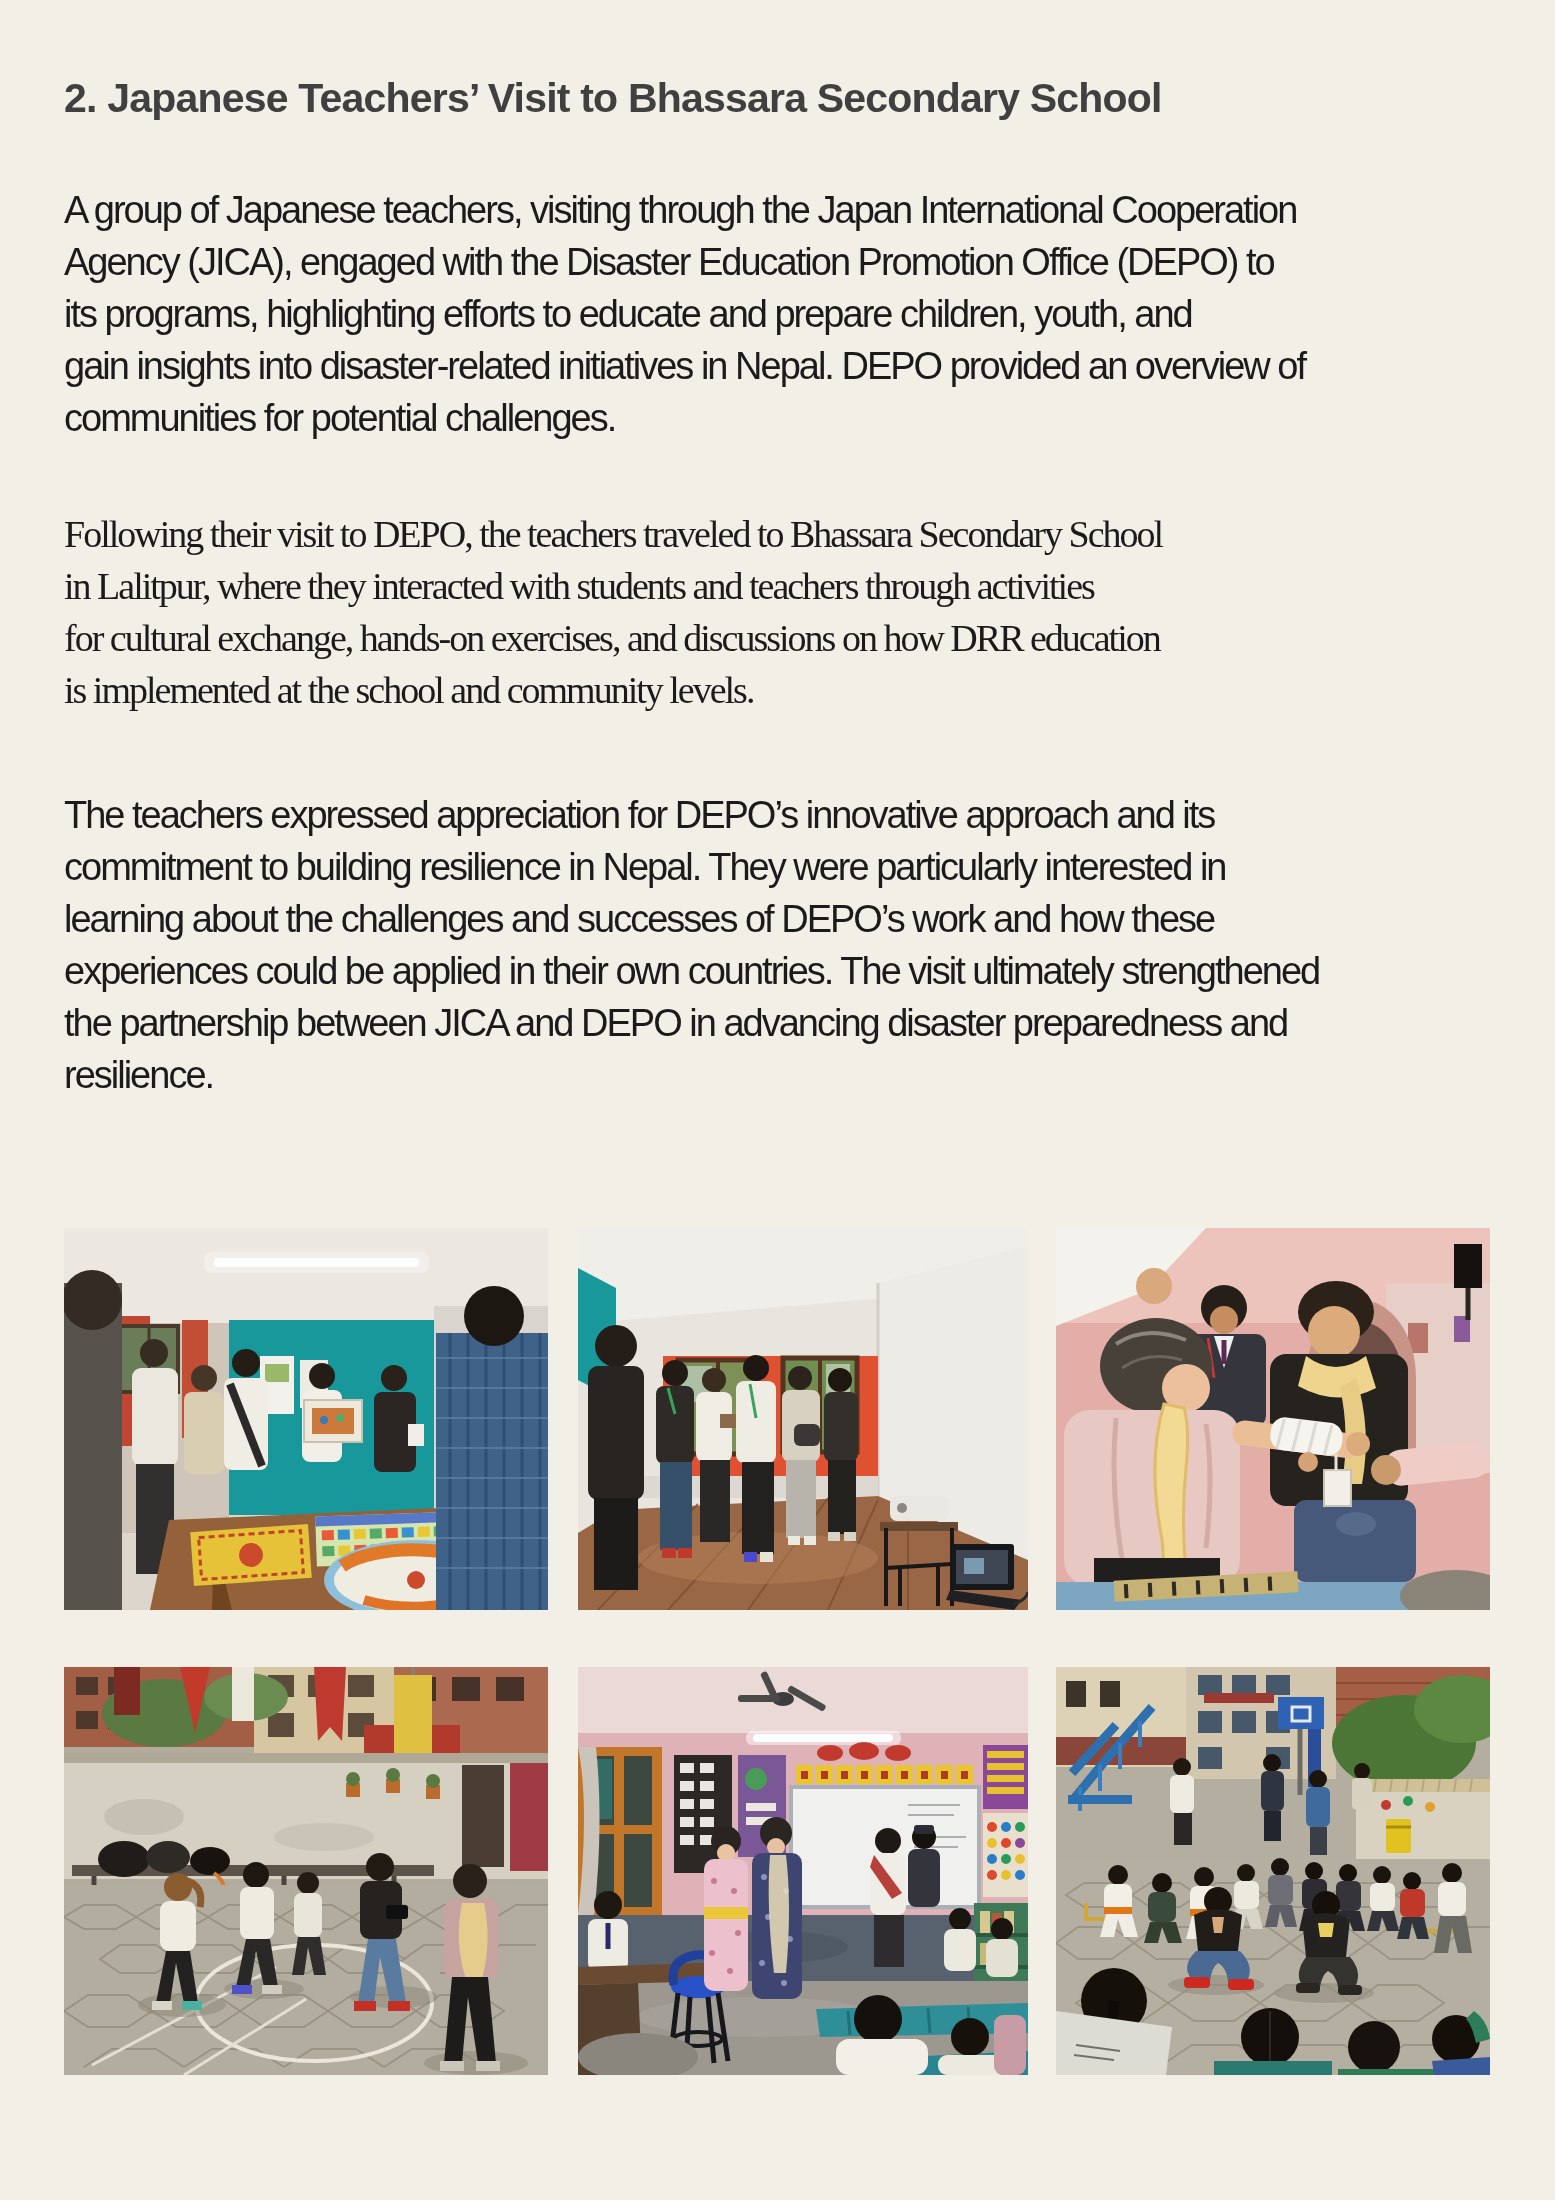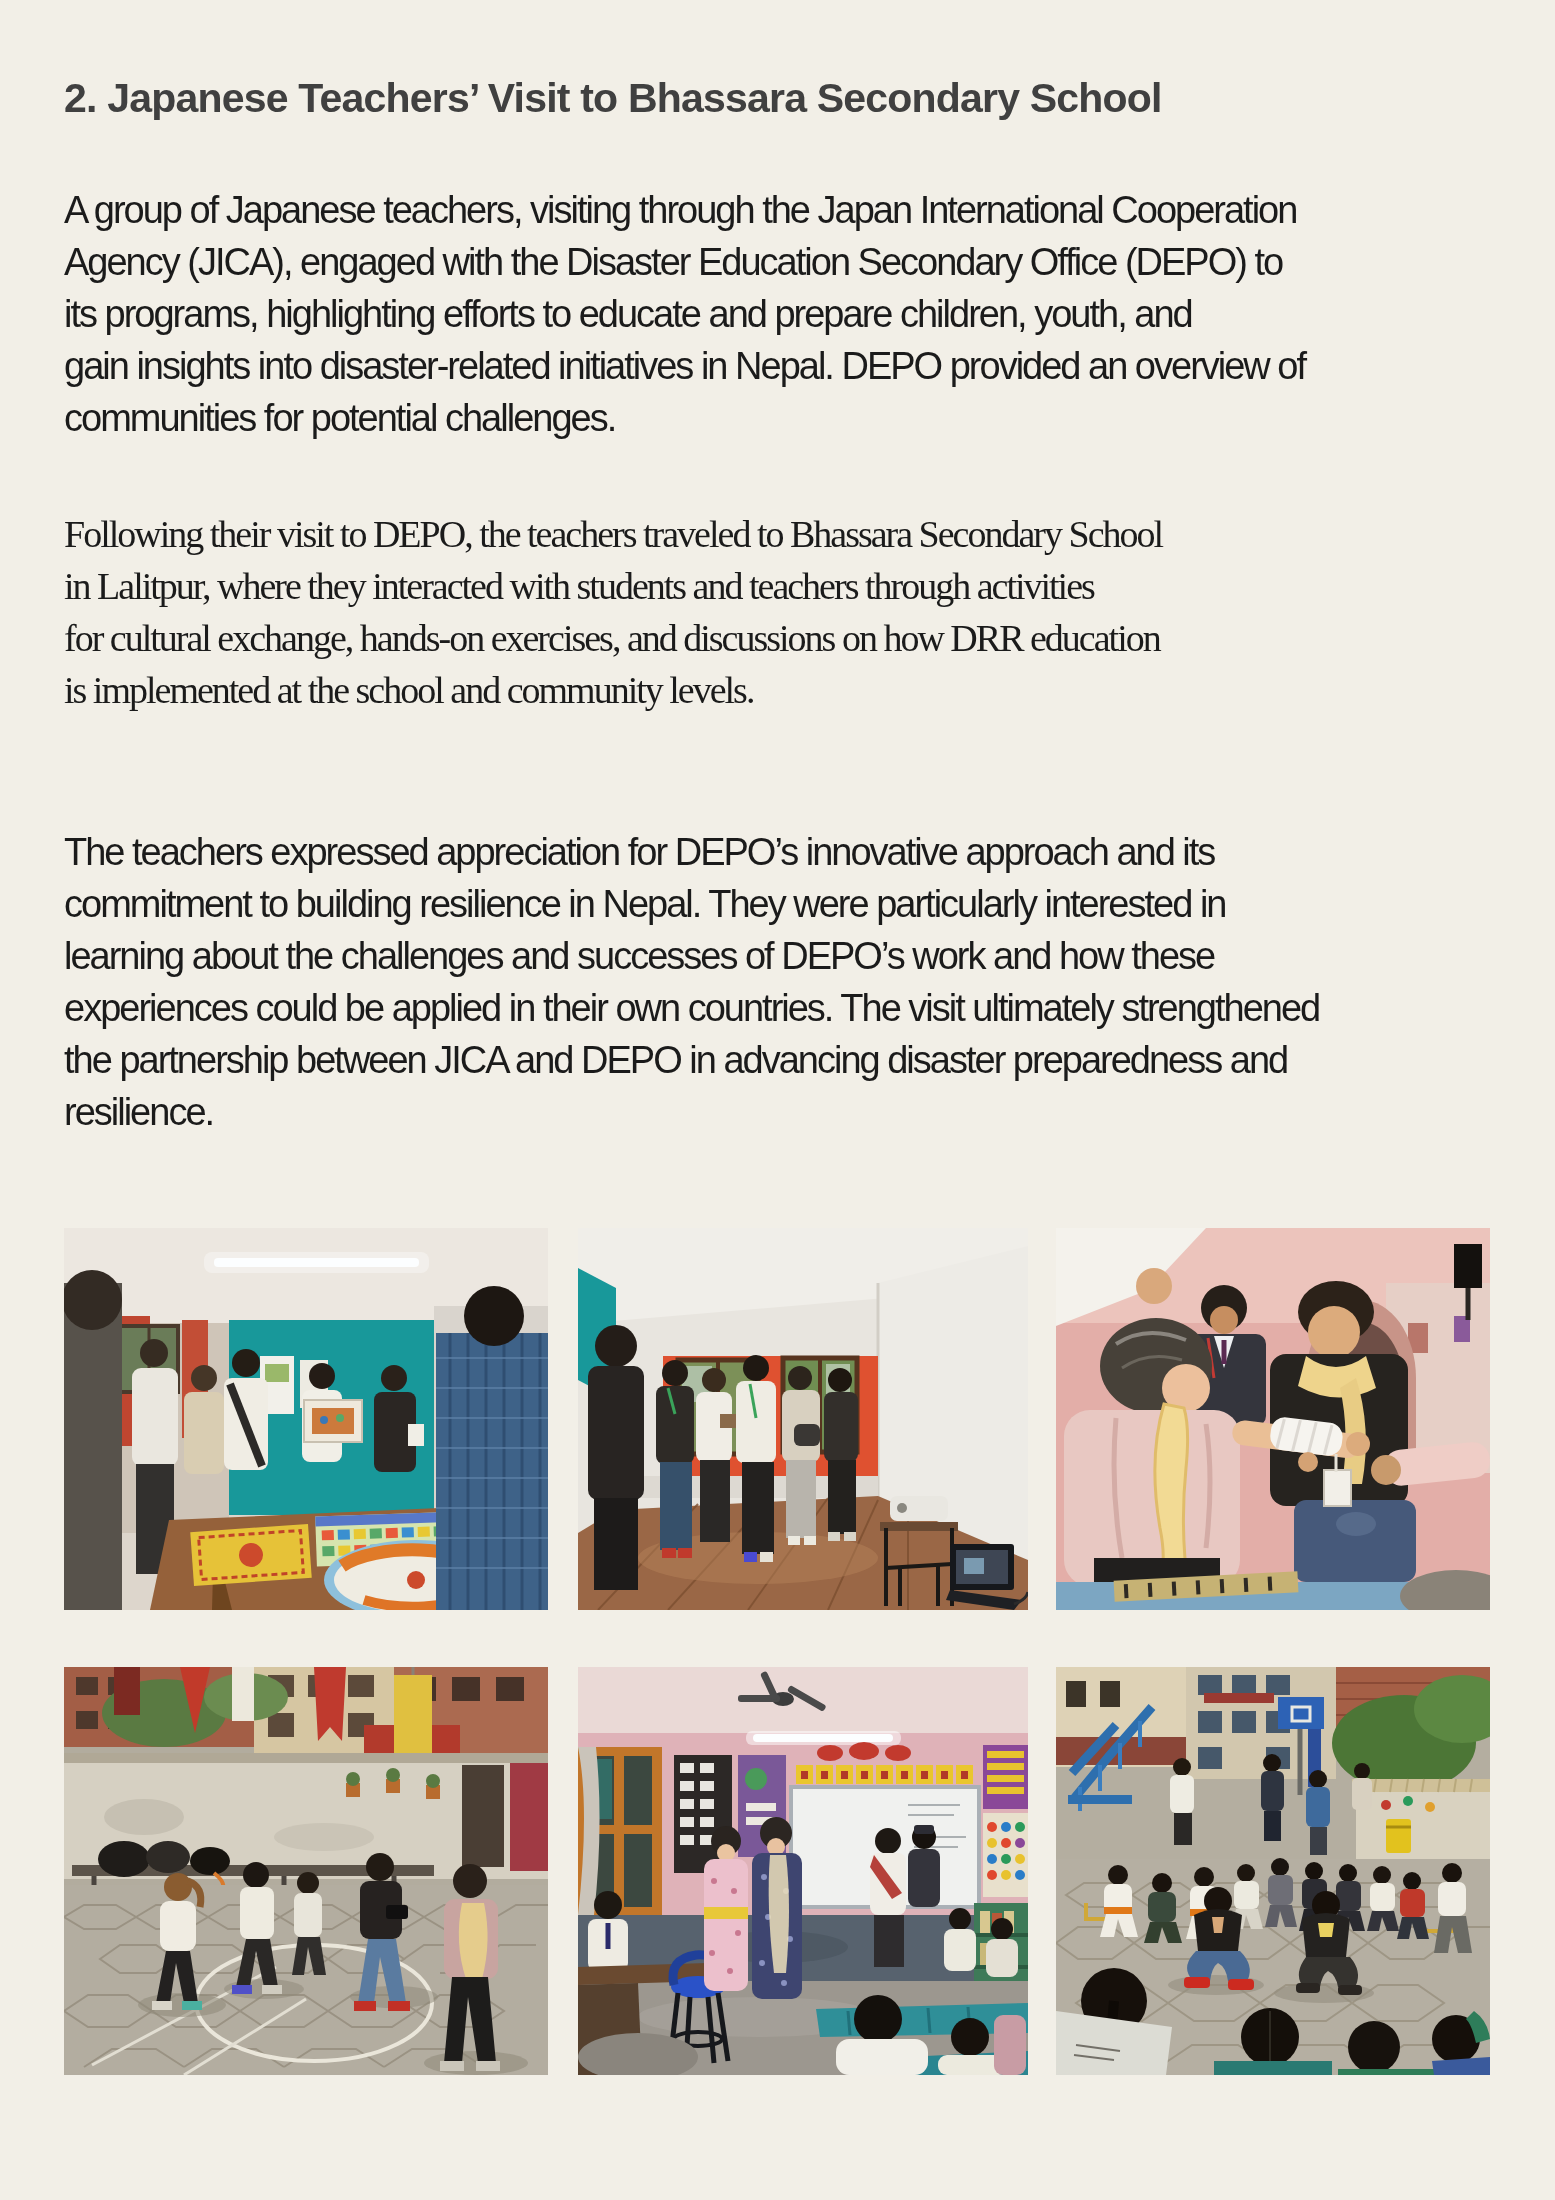--- a/index.html
+++ b/index.html
@@ -30,21 +30,21 @@
     letter-spacing: -2px;
     color: #1b1b1b;
   }
   .para .line {
     line-height: 52px;
     height: 52px;
     white-space: nowrap;
   }
   #para-1 { top: 184px; }
   #para-2 { top: 508px; font-family: Liberation Serif, serif; }
-  #para-3 { top: 826px; }
+  #para-3 { top: 789px; }
   .photo {
     position: absolute;
     overflow: hidden;
     background: #cfc8bc;
   }
   .photo svg { display: block; width: 100%; height: 100%; }
   #photo-1 { left: 64px;  top: 1228px; width: 484px; height: 382px; }
   #photo-2 { left: 578px; top: 1228px; width: 450px; height: 382px; }
   #photo-3 { left: 1056px;top: 1228px; width: 434px; height: 382px; }
   #photo-4 { left: 64px;  top: 1667px; width: 484px; height: 408px; }
@@ -53,21 +53,21 @@
 </style>
 </head>
 <body>
 
 <div id="page">
 
   <div class="heading">2. Japanese Teachers’ Visit to Bhassara Secondary School</div>
 
   <div class="para" id="para-1">
     <div class="line">A group of Japanese teachers, visiting through the Japan International Cooperation</div>
-    <div class="line">Agency (JICA), engaged with the Disaster Education Secondary Office (DEPO) to</div>
+    <div class="line">Agency (JICA), engaged with the Disaster Education Promotion Office (DEPO) to</div>
     <div class="line">its programs, highlighting efforts to educate and prepare children, youth, and</div>
     <div class="line">gain insights into disaster-related initiatives in Nepal. DEPO provided an overview of</div>
     <div class="line">communities for potential challenges.</div>
   </div>
 
   <div class="para" id="para-2">
     <div class="line">Following their visit to DEPO, the teachers traveled to Bhassara Secondary School</div>
     <div class="line">in Lalitpur, where they interacted with students and teachers through activities</div>
     <div class="line">for cultural exchange, hands-on exercises, and discussions on how DRR education</div>
     <div class="line">is implemented at the school and community levels.</div>

